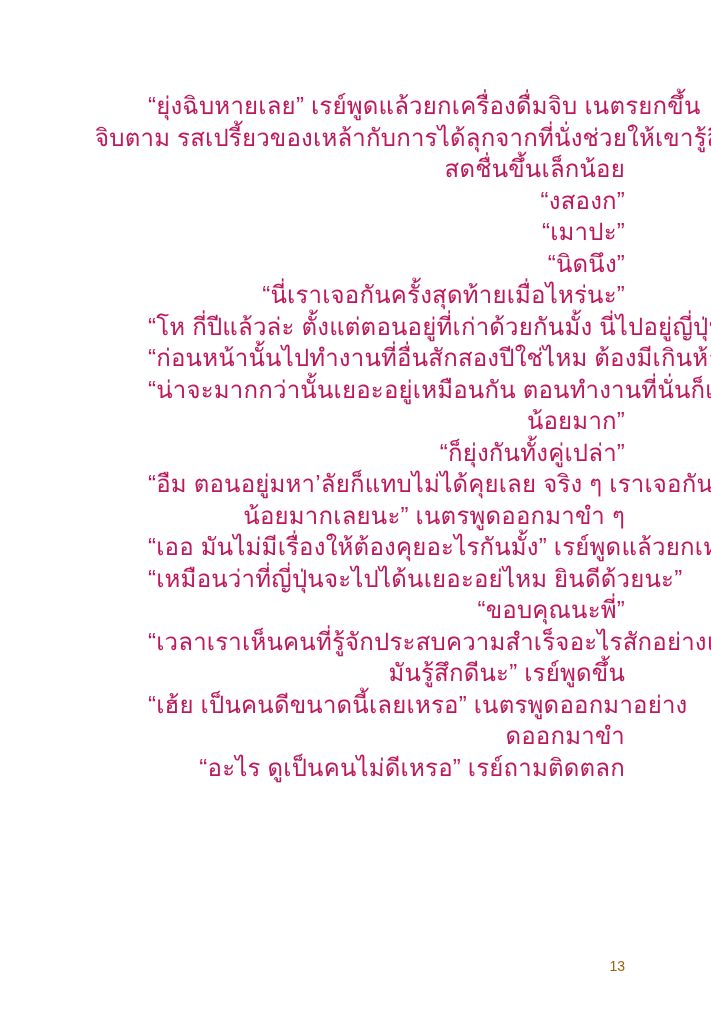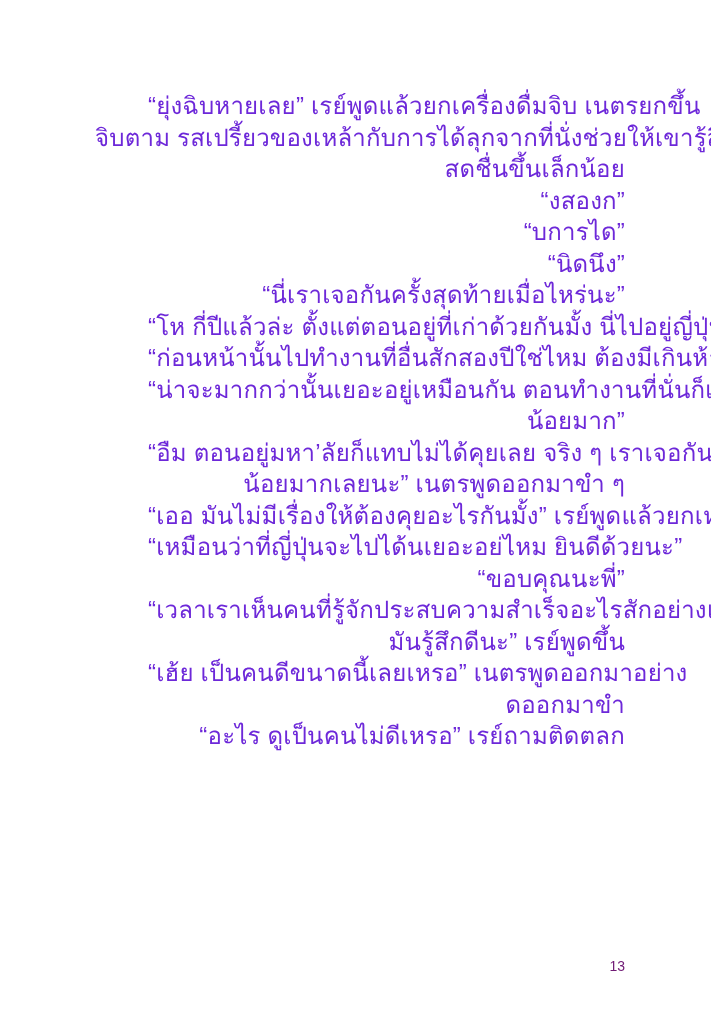--- a/index.html
+++ b/index.html
@@ -17,21 +17,21 @@
     width: 711px;
     height: 1024px;
     background: #ffffff;
     overflow: hidden;
   }
   .page-text {
     position: absolute;
     left: 95px;
     top: 90px;
     width: 530px;
-    color: #6d28d9;
+    color: #be185d;
   }
   .line {
     font-size: 24px;
     line-height: 31.5px;
     white-space: nowrap;
     text-align: right;
     letter-spacing: 0.2px;
   }
   
   .line.just {
@@ -41,39 +41,40 @@
   
   .line.indent {
     text-indent: 53px;
   }
   .page-number {
     position: absolute;
     right: 86px;
     top: 958px;
     font-size: 14px;
     line-height: 16px;
-    color: #701a75;
+    color: #a16207;
   }
 </style>
 </head>
 <body>
 
 <div class="book-page">
   <div class="page-text">
     <div class="line indent just">“ยุ่งฉิบหายเลย” เรย์พูดแล้วยกเครื่องดื่มจิบ เนตรยกขึ้น</div>
     <div class="line just">จิบตาม รสเปรี้ยวของเหล้ากับการได้ลุกจากที่นั่งช่วยให้เขารู้สึก</div>
     <div class="line">สดชื่นขึ้นเล็กน้อย</div>
     <div class="line indent">“งสองก”</div>
-    <div class="line indent">“บการได”</div>
+    <div class="line indent">“เมาปะ”</div>
     <div class="line indent">“นิดนึง”</div>
     <div class="line indent">“นี่เราเจอกันครั้งสุดท้ายเมื่อไหร่นะ”</div>
     <div class="line indent just">“โห กี่ปีแล้วล่ะ ตั้งแต่ตอนอยู่ที่เก่าด้วยกันมั้ง นี่ไปอยู่ญี่ปุ่น</div>
     <div class="line indent">“ก่อนหน้านั้นไปทำงานที่อื่นสักสองปีใช่ไหม ต้องมีเกินห้าปีนะ”</div>
     <div class="line indent just">“น่าจะมากกว่านั้นเยอะอยู่เหมือนกัน ตอนทำงานที่นั่นก็เจอกัน</div>
     <div class="line">น้อยมาก”</div>
+    <div class="line indent">“ก็ยุ่งกันทั้งคู่เปล่า”</div>
     <div class="line indent just">“อืม ตอนอยู่มหา’ลัยก็แทบไม่ได้คุยเลย จริง ๆ เราเจอกัน</div>
     <div class="line">น้อยมากเลยนะ” เนตรพูดออกมาขำ ๆ</div>
     <div class="line indent just">“เออ มันไม่มีเรื่องให้ต้องคุยอะไรกันมั้ง” เรย์พูดแล้วยกเหล้า</div>
     <div class="line indent">“เหมือนว่าที่ญี่ปุ่นจะไปได้นเยอะอย่ไหม ยินดีด้วยนะ”</div>
     <div class="line indent">“ขอบคุณนะพี่”</div>
     <div class="line indent just">“เวลาเราเห็นคนที่รู้จักประสบความสำเร็จอะไรสักอย่างแล้ว</div>
     <div class="line">มันรู้สึกดีนะ” เรย์พูดขึ้น</div>
     <div class="line indent just">“เฮ้ย เป็นคนดีขนาดนี้เลยเหรอ” เนตรพูดออกมาอย่าง</div>
     <div class="line">ดออกมาขำ</div>
     <div class="line indent">“อะไร ดูเป็นคนไม่ดีเหรอ” เรย์ถามติดตลก</div>

